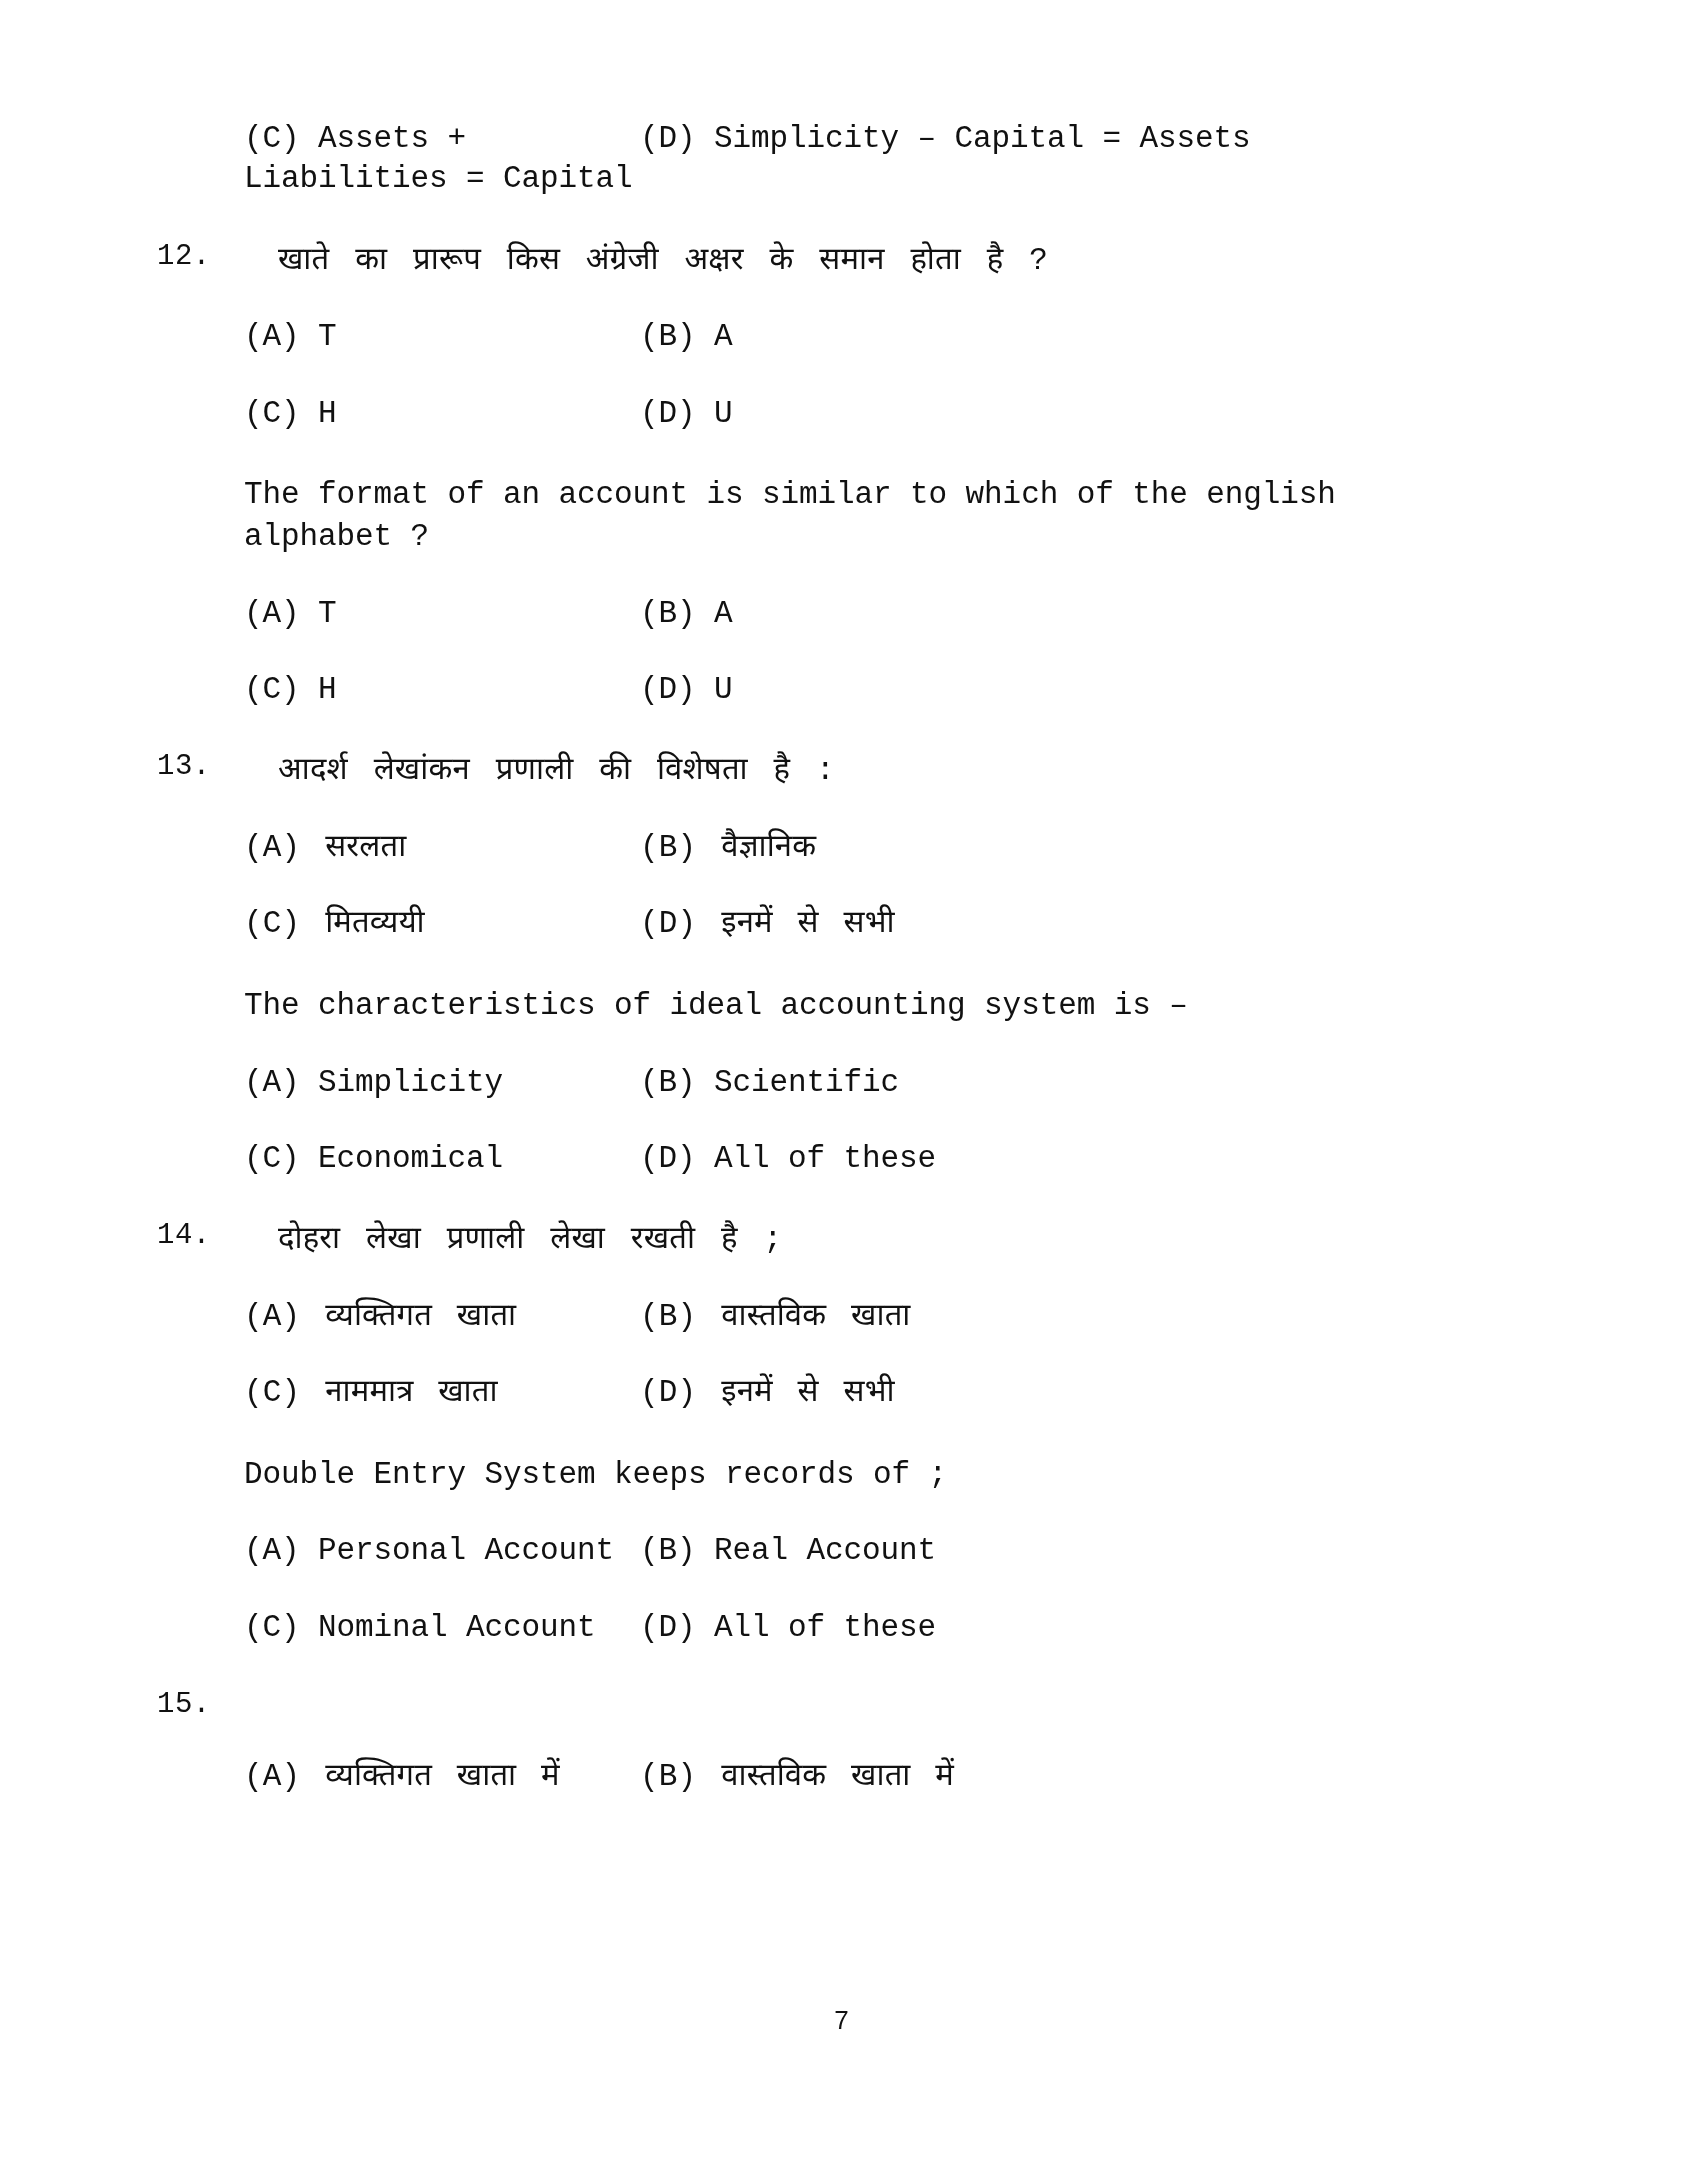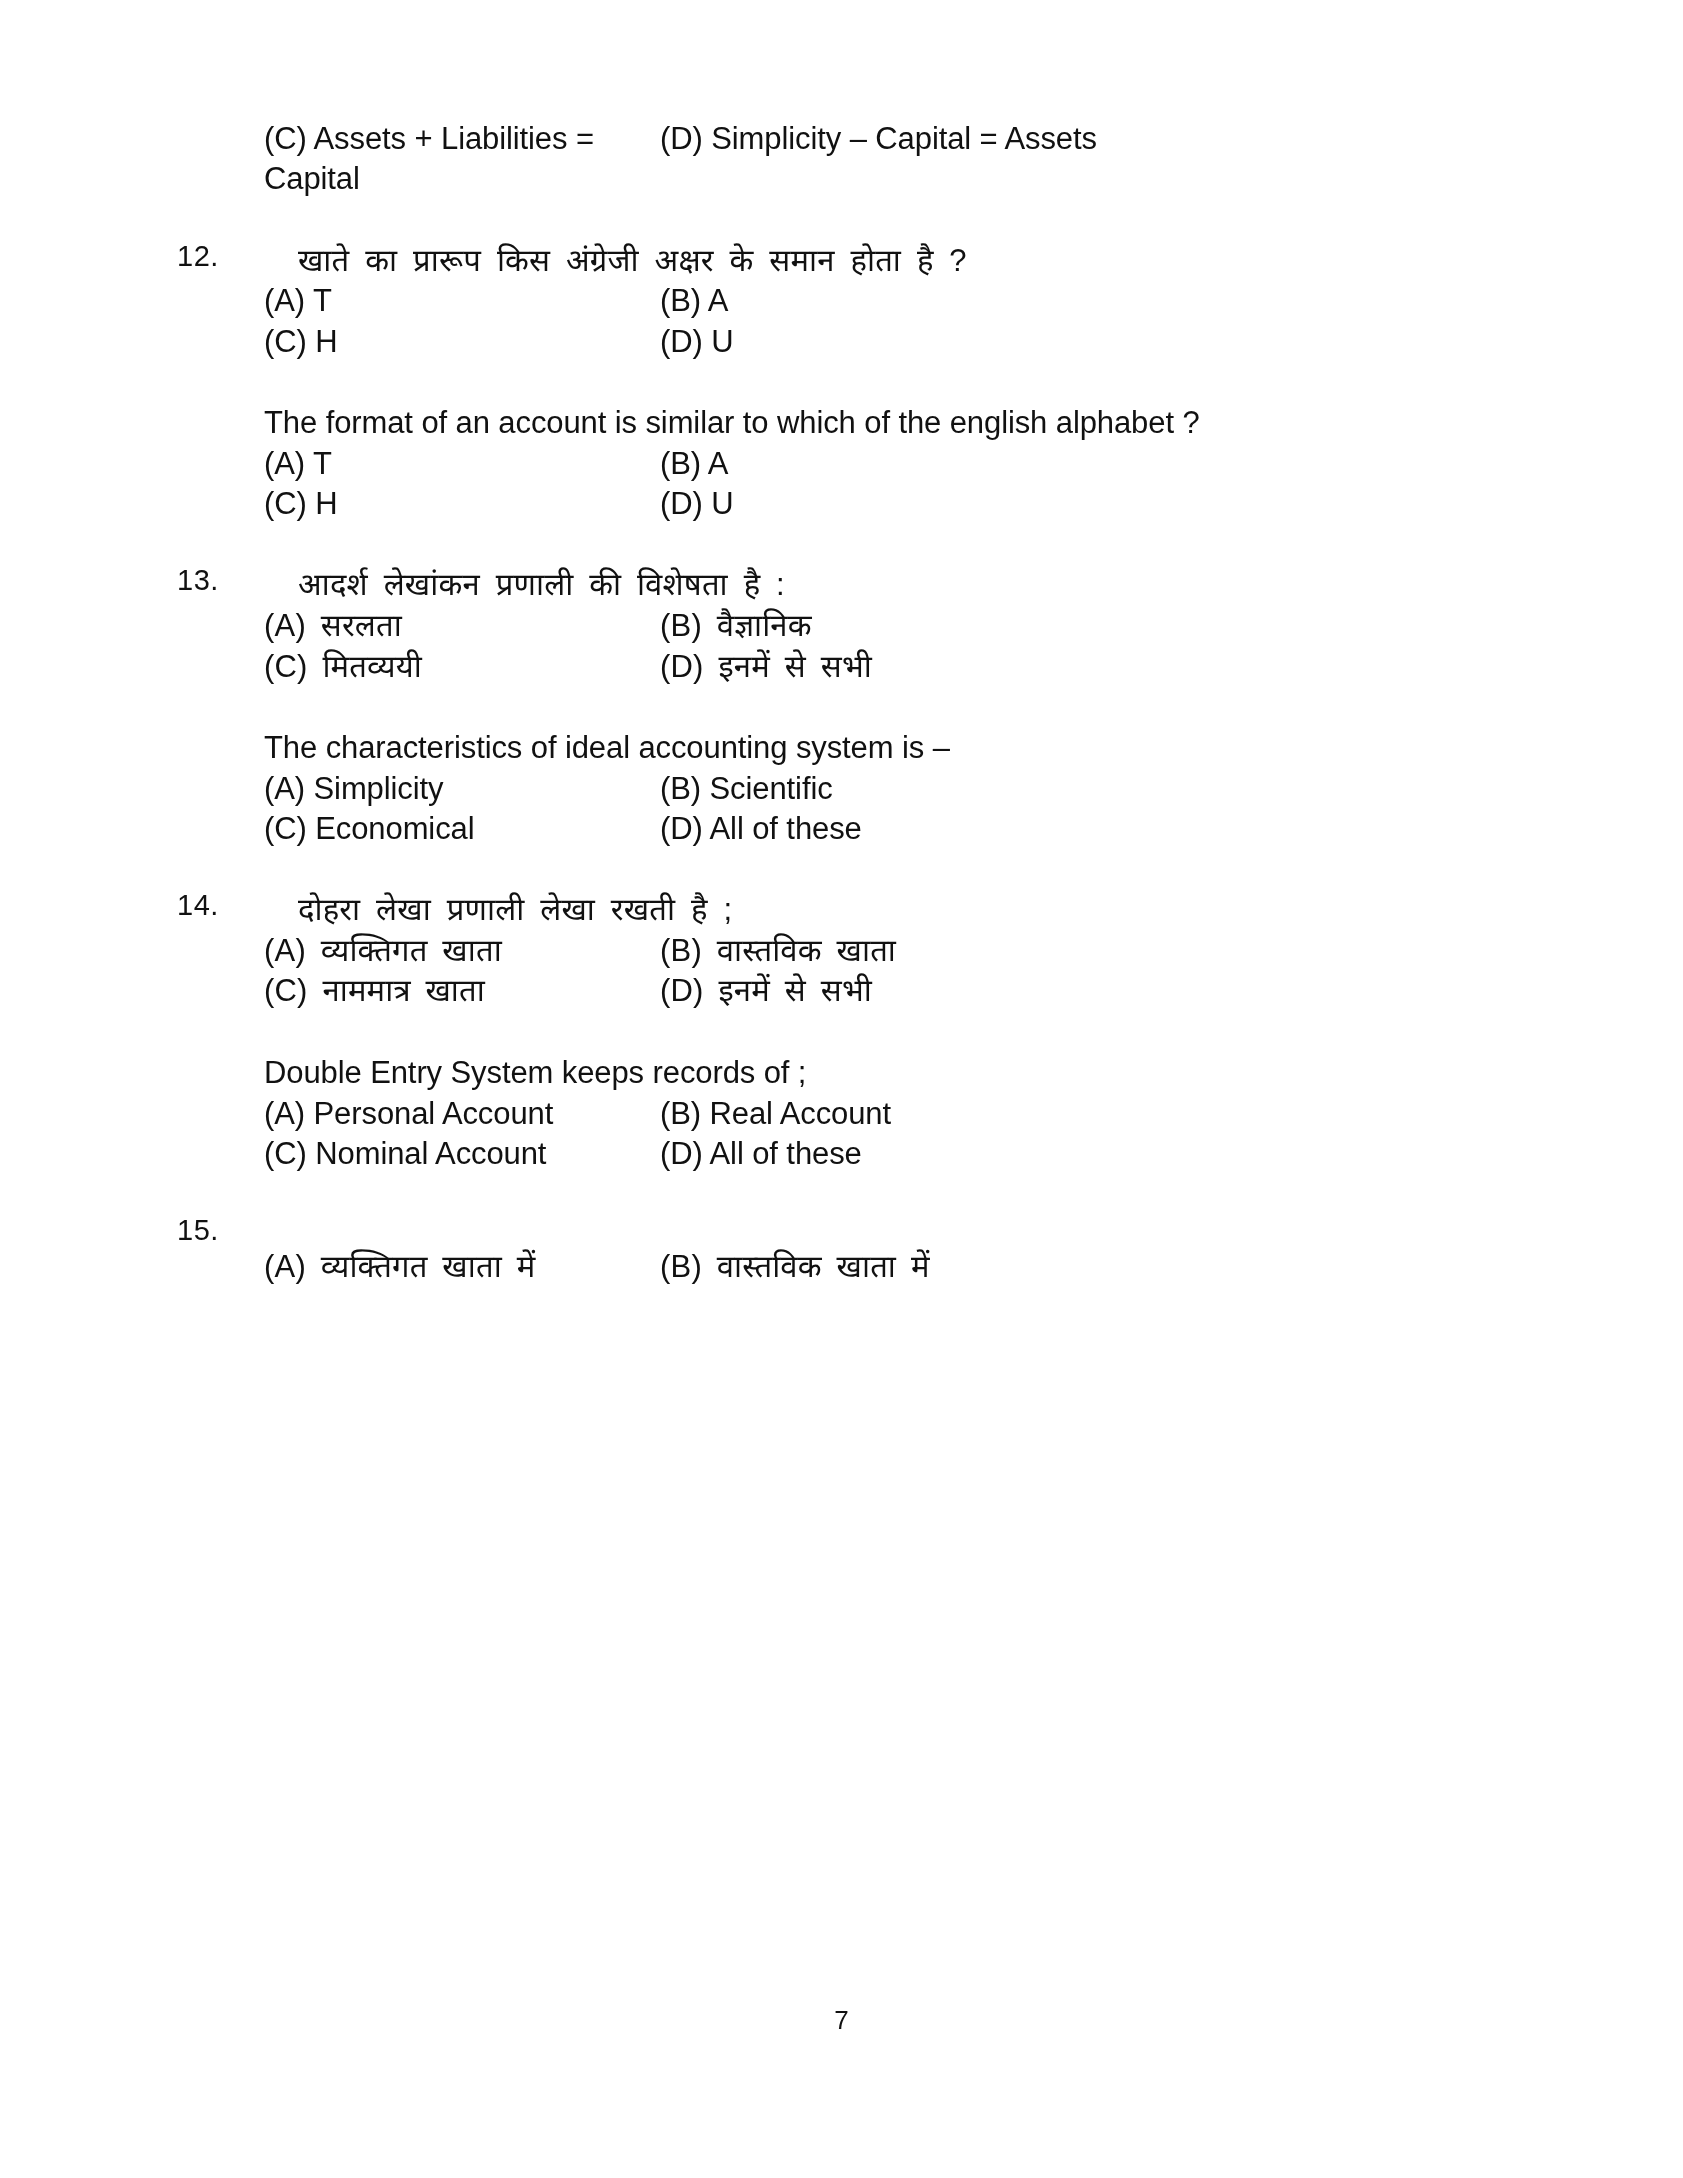--- a/index.html
+++ b/index.html
@@ -11,23 +11,24 @@
     position: relative;
     width: 1683px;
     height: 2178px;
     background: #ffffff;
     font-family: "Liberation Sans", "DejaVu Sans", sans-serif;
     color: #111111;
     overflow: hidden;
   }
   .content {
     position: absolute;
-    left: 264px;
+    left: 244px;
     top: 119px;
     width: 1168px;
+    font-family: Liberation Mono, monospace;
   }
   
   .qblock {
     margin-bottom: 0px;
   }
   .qline {
     display: flex;
     align-items: flex-start;
     margin-top: 40px;
   }
@@ -51,20 +52,21 @@
     letter-spacing: -0.1px;
   }
   .std-line {
     margin-top: 40px;
     font-size: 31px;
     line-height: 1.35;
     letter-spacing: -0.1px;
   }
   .opts {
     display: flex;
+    margin-top: 36px;
   }
   .opt {
     font-size: 31px;
     line-height: 1.3;
     letter-spacing: -0.1px;
   }
   .opt.hi {
     word-spacing: 6px;
     letter-spacing: 0.2px;
   }

